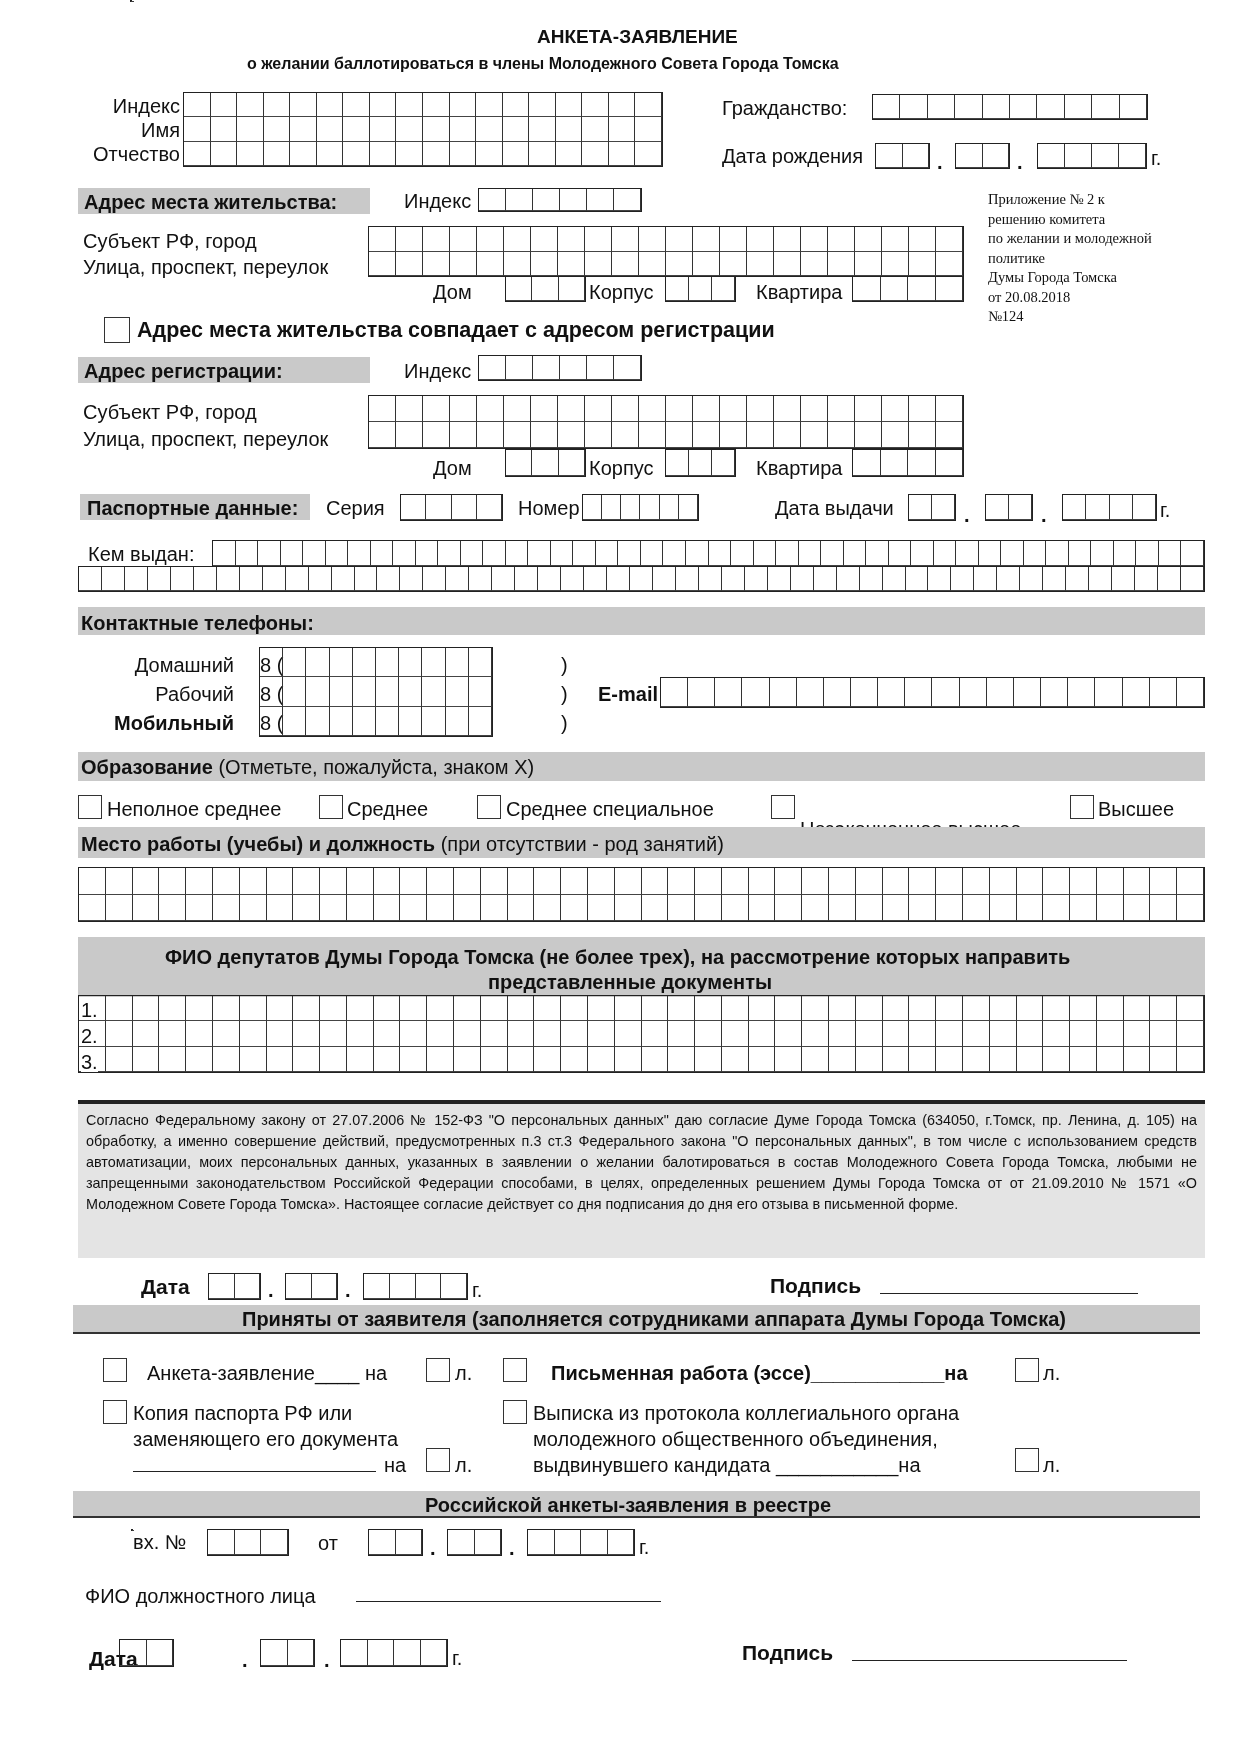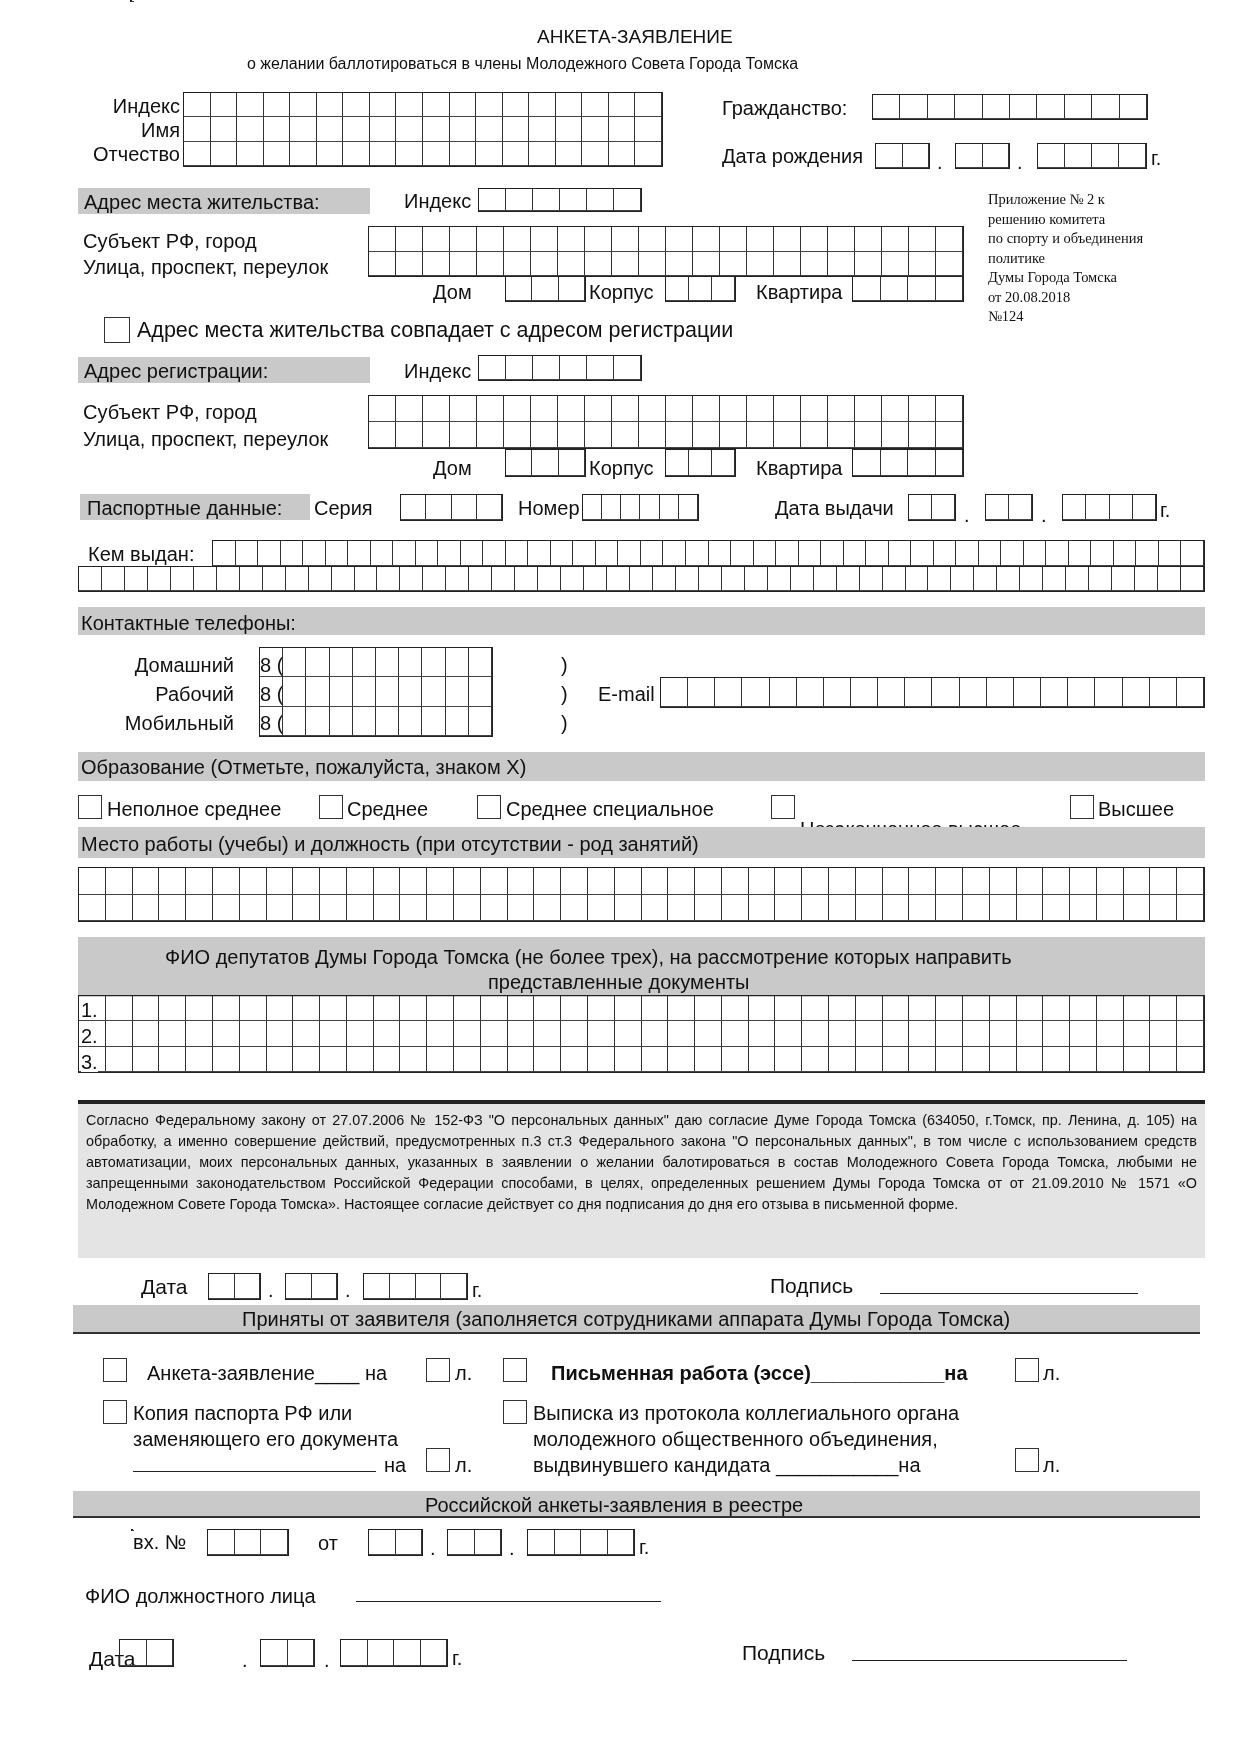--- a/index.html
+++ b/index.html
@@ -1,18 +1,18 @@
 <!DOCTYPE html>
 <html><head>
 <meta charset="utf-8">
 <style>
   html,body{margin:0;padding:0;background:#fff;}
   body{width:1240px;height:1753px;position:relative;overflow:hidden;font-family:"Liberation Sans",sans-serif;color:#111;}
   .t{position:absolute;white-space:nowrap;font-size:20px;line-height:1;}
-  .b{font-weight:normal;}
+  .b{font-weight:bold;}
   .hdr{position:absolute;background:#c9c9c9;}
   .grid{position:absolute;display:grid;border:1.5px solid #222;box-sizing:border-box;}
   .grid > div{border-right:1px solid #333;border-bottom:1px solid #444;box-sizing:border-box;}
   .chk{position:absolute;width:24px;height:24px;border:1.5px solid #333;box-sizing:border-box;background:#fff;}
   .line{position:absolute;border-bottom:1.5px solid #222;height:0;}
   .consent{position:absolute;left:78px;top:1100px;width:1127px;height:158px;background:#e4e4e4;border-top:4px solid #222;box-sizing:border-box;padding:6px 8px;font-size:14.4px;line-height:21px;text-align:justify;}
   .appendix{position:absolute;left:988px;top:190px;font-family:"Liberation Serif",serif;font-size:14.5px;line-height:19.5px;}
 </style>
 </head>
 <body>
@@ -109,21 +109,21 @@
     <div></div>
     <div></div>
     <div></div>
     <div></div>
   </div>
 <div class="t" style="left:1151px;top:148px;">г.</div>
 
 <div class="appendix">
   <div>Приложение № 2 к</div>
   <div>решению комитета</div>
-  <div>по спорту и объединения</div>
+  <div>по желании и молодежной</div>
   <div>политике</div>
   <div>Думы Города Томска</div>
   <div>от 20.08.2018</div>
   <div>№124</div>
 </div>
 
 <div class="hdr" style="left:78px;top:188px;width:292px;height:26px;"></div>
 <div class="t b" style="left:84px;top:192px;">Адрес места жительства:</div>
 <div class="t" style="left:404px;top:191px;">Индекс</div>
 <div class="grid" style="left: 478px; top: 188px; width: 164px; height: 24px; grid-template-columns: repeat(6, 1fr); grid-template-rows: repeat(1, 1fr);">
@@ -279,21 +279,21 @@
 <div class="t" style="left:756px;top:458px;">Квартира</div>
 <div class="grid" style="left: 852px; top: 449px; width: 112px; height: 28px; grid-template-columns: repeat(4, 1fr); grid-template-rows: repeat(1, 1fr);">
     <div></div>
     <div></div>
     <div></div>
     <div></div>
   </div>
 
 <div class="hdr" style="left:80px;top:494px;width:230px;height:26px;"></div>
 <div class="t b" style="left:87px;top:498px;">Паспортные данные:</div>
-<div class="t" style="left:314px;top:498px;">Серия</div>
+<div class="t" style="left:326px;top:498px;">Серия</div>
 <div class="grid" style="left: 400px; top: 494px; width: 103px; height: 27px; grid-template-columns: repeat(4, 1fr); grid-template-rows: repeat(1, 1fr);">
     <div></div>
     <div></div>
     <div></div>
     <div></div>
   </div>
 <div class="t" style="left:518px;top:498px;">Номер</div>
 <div class="grid" style="left: 582px; top: 494px; width: 117px; height: 27px; grid-template-columns: repeat(6, 1fr); grid-template-rows: repeat(1, 1fr);">
     <div></div>
     <div></div>

